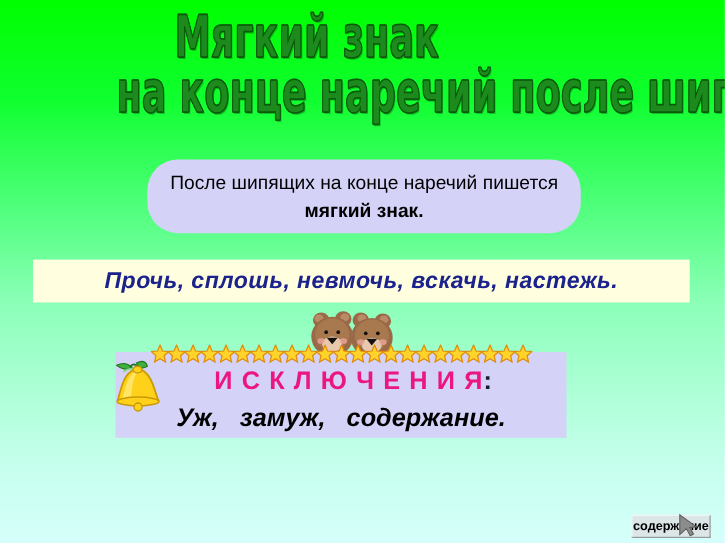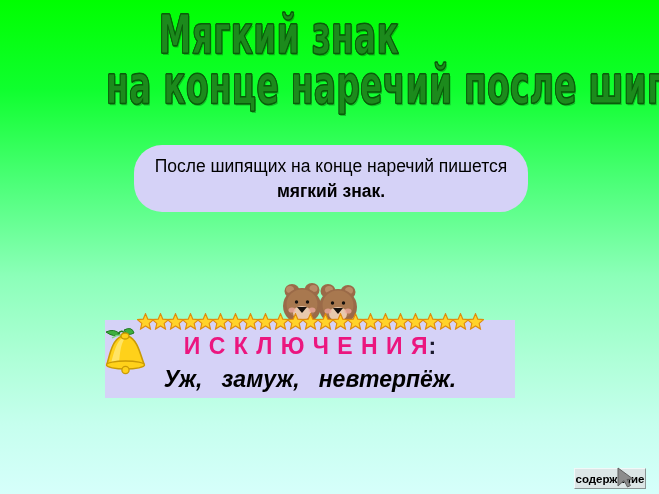--- a/index.html
+++ b/index.html
@@ -155,20 +155,21 @@
     left: 105px;
     top: 333px;
     width: 410px;
     text-align: center;
     font-family: "Liberation Sans", sans-serif;
     font-size: 23px;
     font-weight: bold;
     color: #EB167F;
     letter-spacing: 1px;
     white-space: nowrap;
+    padding-left: 11px;
   }
   #exceptions-label .colon { color: #1A1A2E; letter-spacing: 0; }
   #exceptions-words {
     position: absolute;
     left: 105px;
     top: 366px;
     width: 410px;
     text-align: center;
     font-family: "Liberation Sans", sans-serif;
     font-size: 23px;
@@ -219,20 +220,23 @@
 
   <div id="title">
     <span class="title-line" id="title-line-1">Мягкий знак</span>
     <span class="title-line" id="title-line-2">на конце наречий после шипящих.</span>
   </div>
 
   <div id="rule-box">
     <div id="rule-text"><span>После шипящих на конце наречий пишется </span><span class="b">мягкий знак.</span></div>
   </div>
 
+  <div id="examples-box">
+    <span id="examples-text">Прочь,  сплошь,  невмочь,  вскачь,  настежь.</span>
+  </div>
 
   <svg id="bears" viewBox="0 0 82 46" xmlns="http://www.w3.org/2000/svg">
 
     <ellipse cx="14" cy="13" rx="7.5" ry="7" fill="#9A6A48"></ellipse>
     <ellipse cx="34" cy="12" rx="7.5" ry="7" fill="#9A6A48"></ellipse>
     <ellipse cx="12" cy="11.5" rx="4" ry="3.6" fill="#B98B66"></ellipse>
     <ellipse cx="35.5" cy="10.5" rx="4" ry="3.6" fill="#B98B66"></ellipse>
     <ellipse cx="24" cy="28" rx="19" ry="18" fill="#9A6A48"></ellipse>
     <ellipse cx="24" cy="26" rx="15.5" ry="14.5" fill="#A8784F"></ellipse>
 
@@ -343,21 +347,21 @@
 
     <path d="M22 10 C12 14 10 28 7 38 L44 38 C40 28 38 14 28 10 Z" fill="#FFD11A" stroke="#C99A05" stroke-width="1.6"></path>
     <path d="M24 11 C16 15 14 27 11 37 L19 37 C20 26 21 16 26 11 Z" fill="#FFE873" opacity="0.85"></path>
     <ellipse cx="25.5" cy="39" rx="19" ry="4" fill="#FFD11A" stroke="#C99A05" stroke-width="1.4"></ellipse>
     <ellipse cx="25" cy="10" rx="4" ry="3" fill="#FFD11A" stroke="#C99A05" stroke-width="1.3"></ellipse>
     <circle cx="25.5" cy="44" r="3.6" fill="#FFD11A" stroke="#C99A05" stroke-width="1.3"></circle>
   </svg>
 
   <div id="exceptions-label"><span>И С К Л Ю Ч Е Н И Я</span><span class="colon">:</span></div>
 
-  <div id="exceptions-words">Уж,   замуж,   невтерпёж.</div>
+  <div id="exceptions-words">Уж,   замуж,   содержание.</div>
 
   <div id="contents-button">
     <span id="contents-button-label">содержание</span>
   </div>
 
   <svg id="cursor-arrow" viewBox="0 0 18 22" xmlns="http://www.w3.org/2000/svg">
     <polygon points="16,2 16,20 10,14.5 6.5,21 3.5,19.5 7,13.5 1,13" fill="#8C8C8C" stroke="#5E5E5E" stroke-width="1" transform="translate(18,0) scale(-1,1)"></polygon>
   </svg>
 
 </div>

